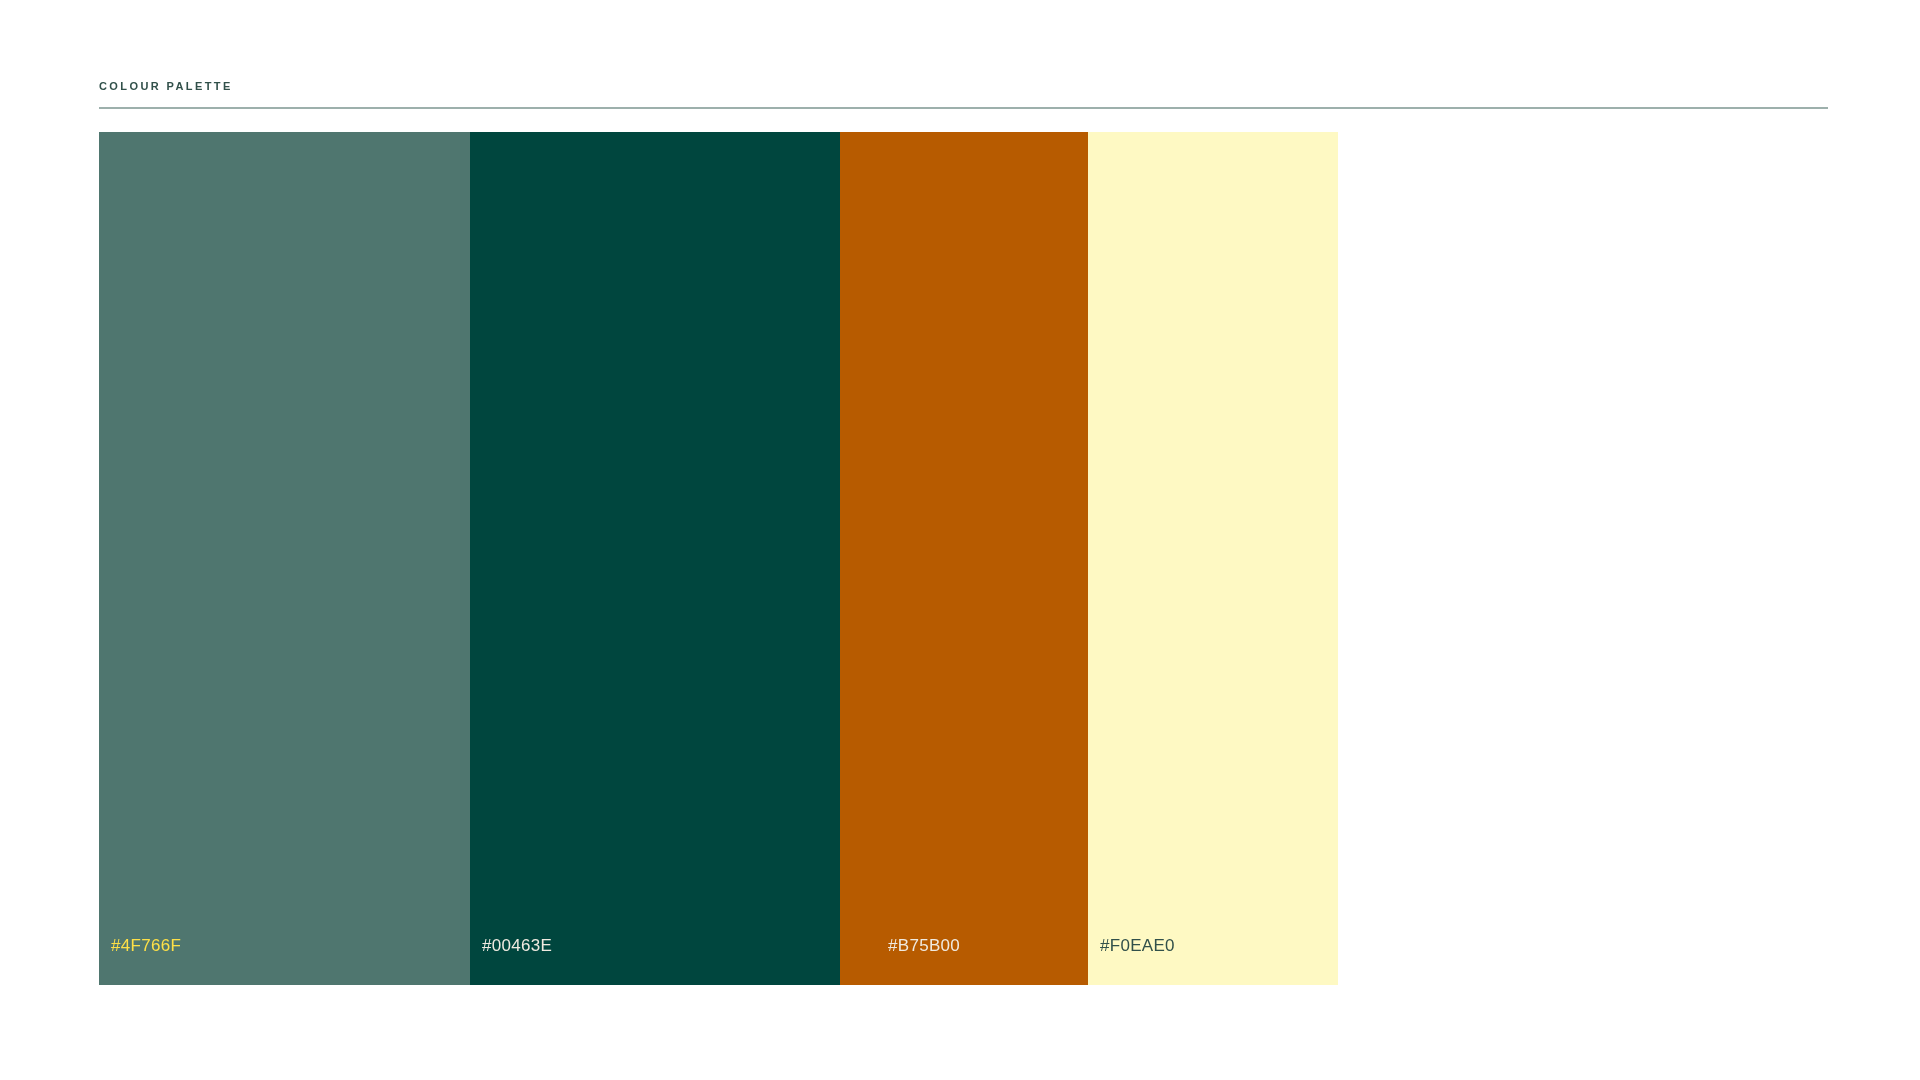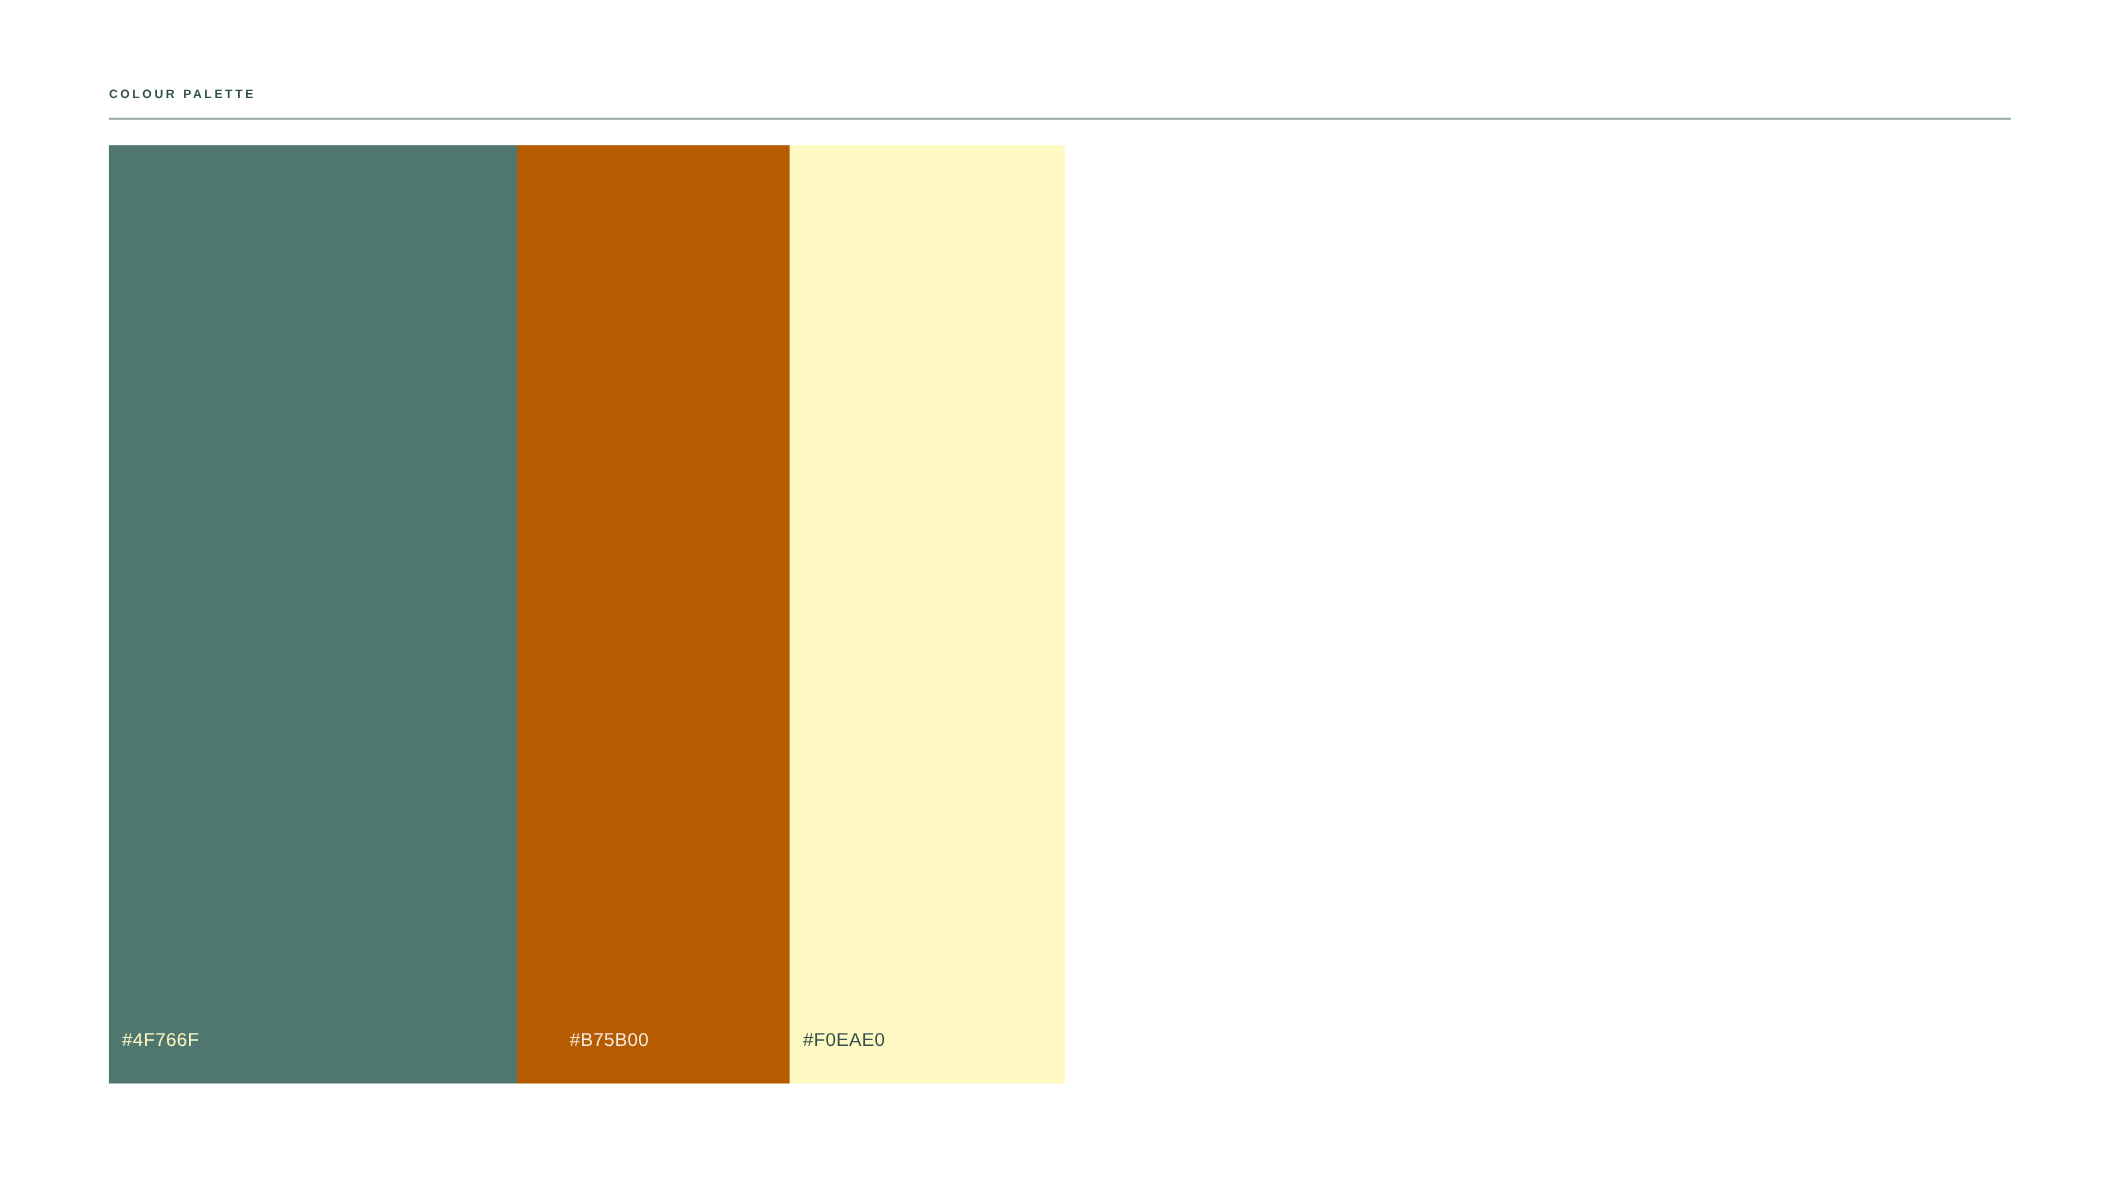--- a/index.html
+++ b/index.html
@@ -91,23 +91,26 @@
   <div class="section-header">
     <div class="section-title" style="color: rgb(49, 80, 74);">COLOUR PALETTE</div>
   </div>
 
   <div class="header-rule" style="background: rgb(157, 176, 172);"></div>
 
   <div class="palette-band">
 
 
     <div class="swatch" style="background: rgb(79, 118, 111); width: 371px; flex: 0 0 371px;">
-      <div class="swatch-label" style="color: #fef9c3;">#4F766F</div>
+      <div class="swatch-label" style="color: #fde047;">#4F766F</div>
     </div>
 
+    <div class="swatch" style="background: rgb(0, 70, 62); width: 370px; flex: 0 0 370px;">
+      <div class="swatch-label" style="color: rgb(240, 234, 224);">#00463E</div>
+    </div>
 
     <div class="swatch" style="background: rgb(183, 91, 0); width: 248px; flex: 0 0 248px;">
       <div class="swatch-label" style="color: rgb(240, 234, 224); padding-left: 48px;">#B75B00</div>
     </div>
 
     <div class="swatch" style="background: #fef9c3; width: 250px; flex: 0 0 250px;">
       <div class="swatch-label" style="color: rgb(49, 80, 74);">#F0EAE0</div>
     </div>
 
   </div>

